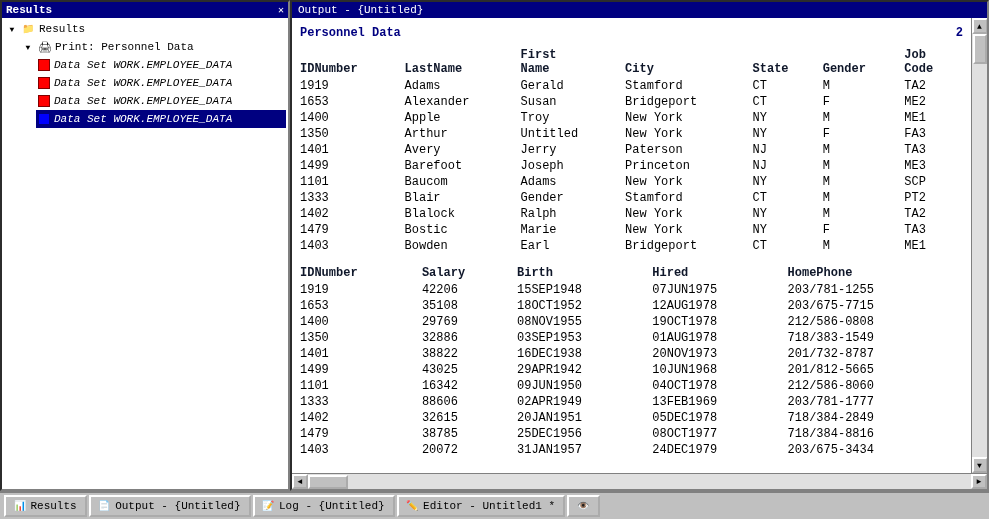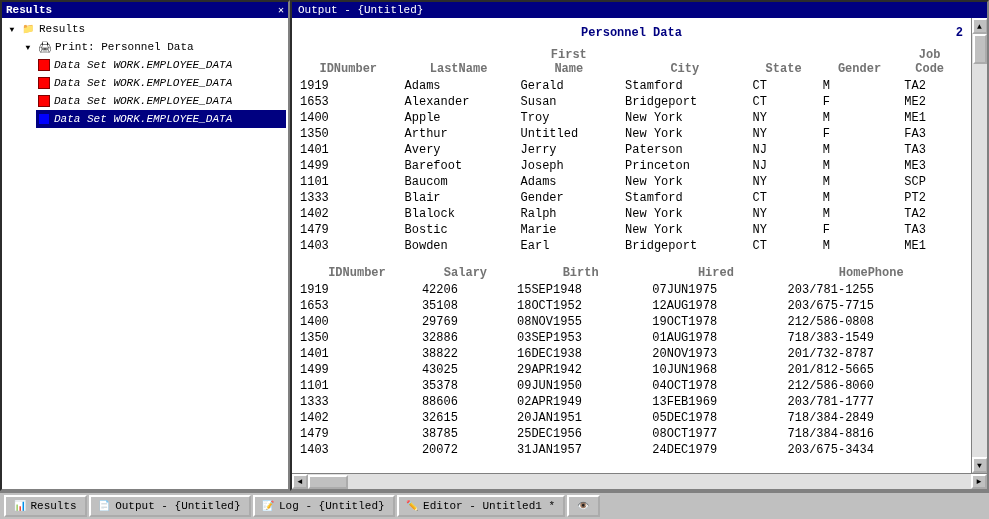--- a/index.html
+++ b/index.html
@@ -103,42 +103,41 @@
     .output-content {
       flex: 1;
       overflow: auto;
       padding: 4px 8px;
       font-family: 'Courier New', Courier, monospace;
       font-size: 12px;
     }
 
     
     .report-title {
-      text-align: center;
       font-weight: bold;
       margin: 4px 0 8px 0;
       color: #000080;
       position: relative;
     }
     .report-page {
       position: absolute;
       right: 0;
       top: 0;
       color: #000080;
       font-weight: bold;
     }
     .data-table {
       width: 100%;
       border-collapse: collapse;
       font-family: 'Courier New', Courier, monospace;
       font-size: 12px;
     }
     .data-table th {
-      text-align: center;
-      color: #737373;
+      text-align: left;
+      color: #0f172a;
       font-weight: bold;
       padding: 0 8px 2px 0;
       vertical-align: bottom;
       white-space: pre-line;
       font-family: 'Courier New', Courier, monospace;
     }
     .data-table td {
       padding: 1px 8px 1px 0;
       vertical-align: top;
       white-space: nowrap;
@@ -470,21 +469,21 @@
               </tr>
               <tr>
                 <td>1499</td>
                 <td>43025</td>
                 <td>29APR1942</td>
                 <td>10JUN1968</td>
                 <td>201/812-5665</td>
               </tr>
               <tr>
                 <td>1101</td>
-                <td>35378</td>
+                <td>16342</td>
                 <td>09JUN1950</td>
                 <td>04OCT1978</td>
                 <td>212/586-8060</td>
               </tr>
               <tr>
                 <td>1333</td>
                 <td>88606</td>
                 <td>02APR1949</td>
                 <td>13FEB1969</td>
                 <td>203/781-1777</td>

